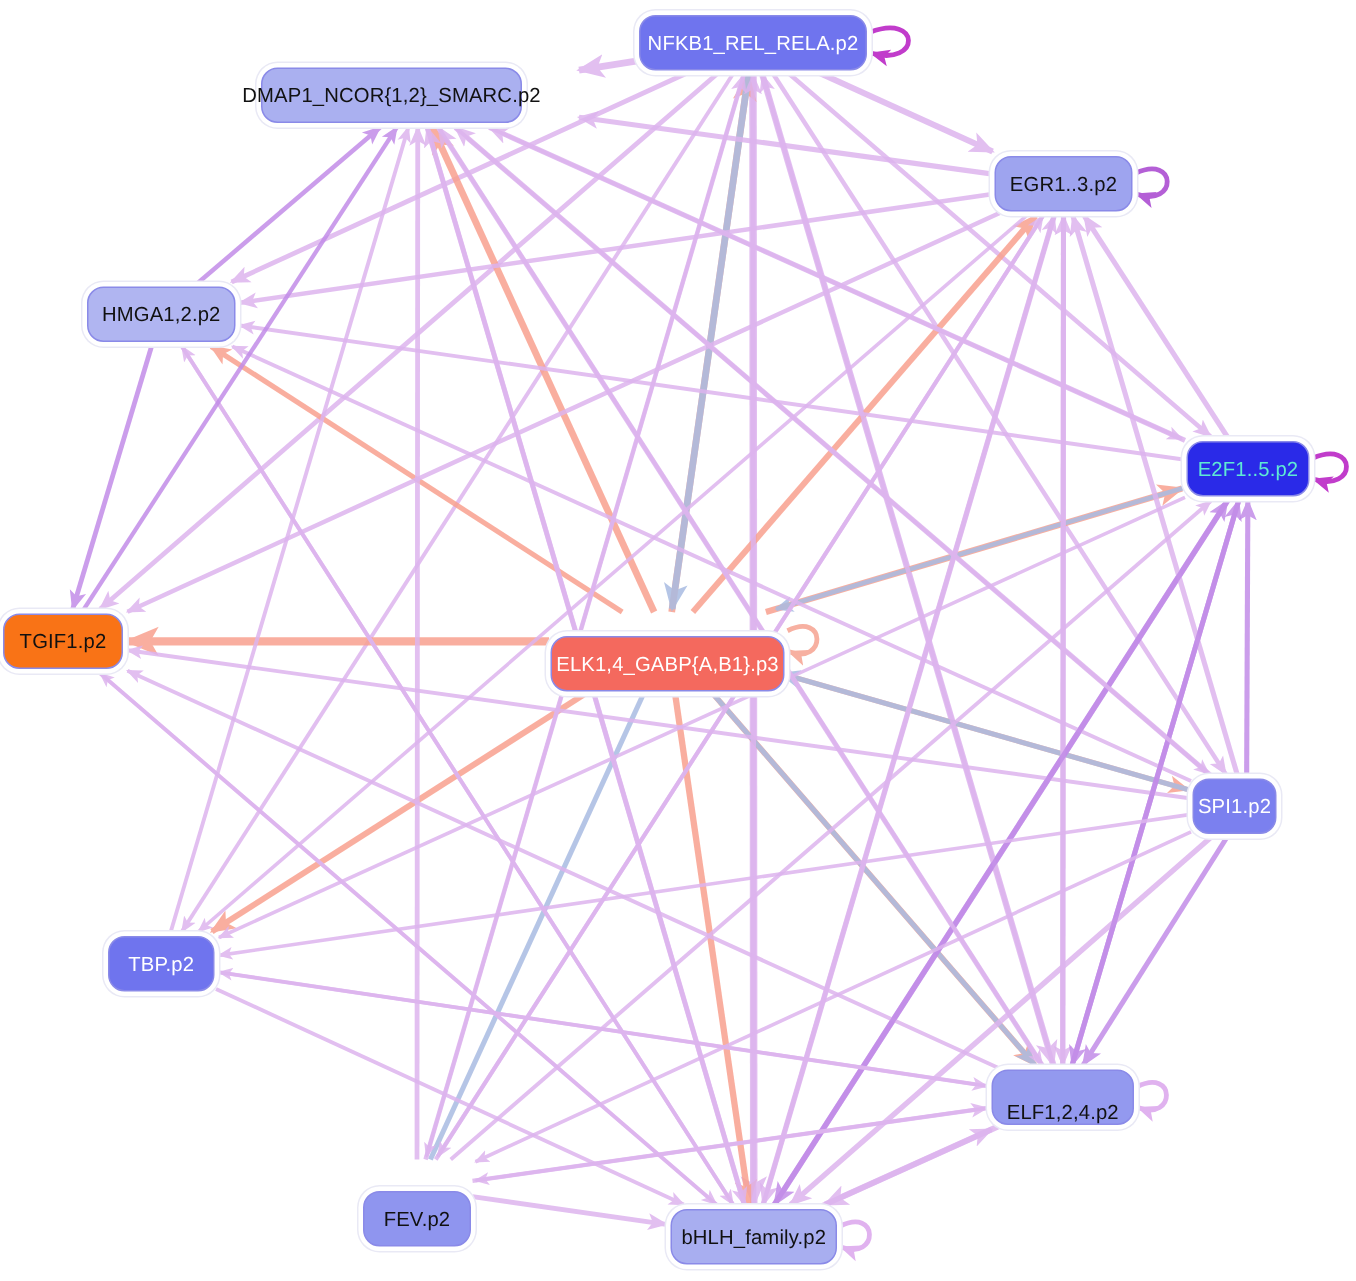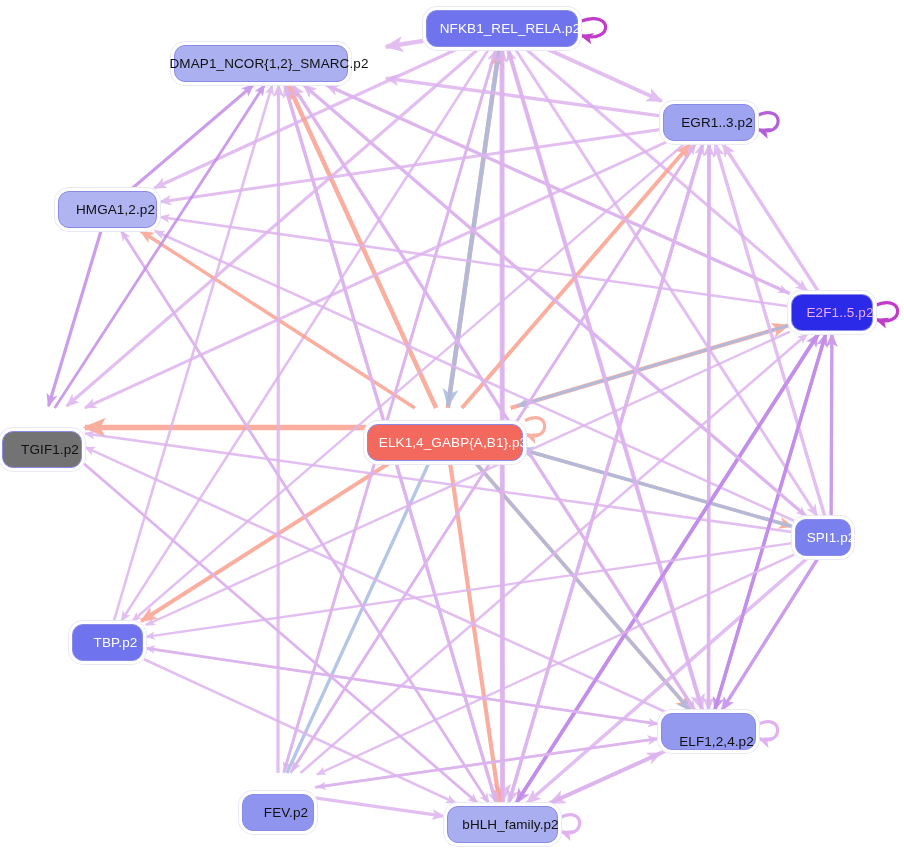--- a/index.html
+++ b/index.html
@@ -33,21 +33,20 @@
     align-items: center;
     justify-content: center;
     white-space: nowrap;
     box-shadow: 0 0 0 3px #ffffff, 0 0 0 4px #e9e9f5;
     font-size: 13.5px;
     letter-spacing: 0.1px;
     z-index: 10;
   }
   .node-label {
     pointer-events: none;
-    padding-left: 16px;
   }
 </style>
 </head>
 <body>
 
 <div id="canvas">
   <svg id="graph-svg" viewBox="0 0 904 854" preserveAspectRatio="none">
       <defs>
         <marker id="ah0" viewBox="0 0 10 10" refX="9" refY="5" markerWidth="4.2" markerHeight="4.2" orient="auto-start-reverse" markerUnits="strokeWidth">
           <path d="M 0 0.8 L 10 5 L 0 9.2 L 2.4 5 Z" fill="#ddb4ee"></path>
@@ -171,24 +170,24 @@
       </div>
       <div class="node" style="left: 174px; top: 45px; width: 174px; height: 37px; background: rgb(170, 176, 240); color: rgb(17, 17, 17);">
         <span class="node-label">DMAP1_NCOR{1,2}_SMARC.p2</span>
       </div>
       <div class="node" style="left: 663px; top: 104px; width: 92px; height: 37px; background: rgb(158, 164, 239); color: rgb(17, 17, 17);">
         <span class="node-label">EGR1..3.p2</span>
       </div>
       <div class="node" style="left: 58px; top: 191px; width: 99px; height: 37px; background: rgb(176, 181, 241); color: rgb(17, 17, 17);">
         <span class="node-label">HMGA1,2.p2</span>
       </div>
-      <div class="node" style="left: 791px; top: 294px; width: 82px; height: 37px; background: rgb(42, 42, 232); color: #f0abfc;">
+      <div class="node" style="left: 791px; top: 294px; width: 82px; height: 37px; background: rgb(42, 42, 232); color: #5eead4;">
         <span class="node-label">E2F1..5.p2</span>
       </div>
-      <div class="node" style="left: 2px; top: 409px; width: 80px; height: 37px; background: #737373; color: rgb(17, 17, 17); margin-top: 22px;">
+      <div class="node" style="left: 2px; top: 409px; width: 80px; height: 37px; background: #f97316; color: rgb(17, 17, 17);">
         <span class="node-label">TGIF1.p2</span>
       </div>
       <div class="node" style="left: 367px; top: 424px; width: 156px; height: 37px; background: rgb(244, 105, 94); color: rgb(255, 255, 255);">
         <span class="node-label">ELK1,4_GABP{A,B1}.p3</span>
       </div>
       <div class="node" style="left: 795px; top: 519px; width: 56px; height: 37px; background: rgb(123, 128, 239); color: rgb(255, 255, 255);">
         <span class="node-label">SPI1.p2</span>
       </div>
       <div class="node" style="left: 72px; top: 624px; width: 71px; height: 37px; background: rgb(111, 116, 238); color: rgb(255, 255, 255);">
         <span class="node-label">TBP.p2</span>

